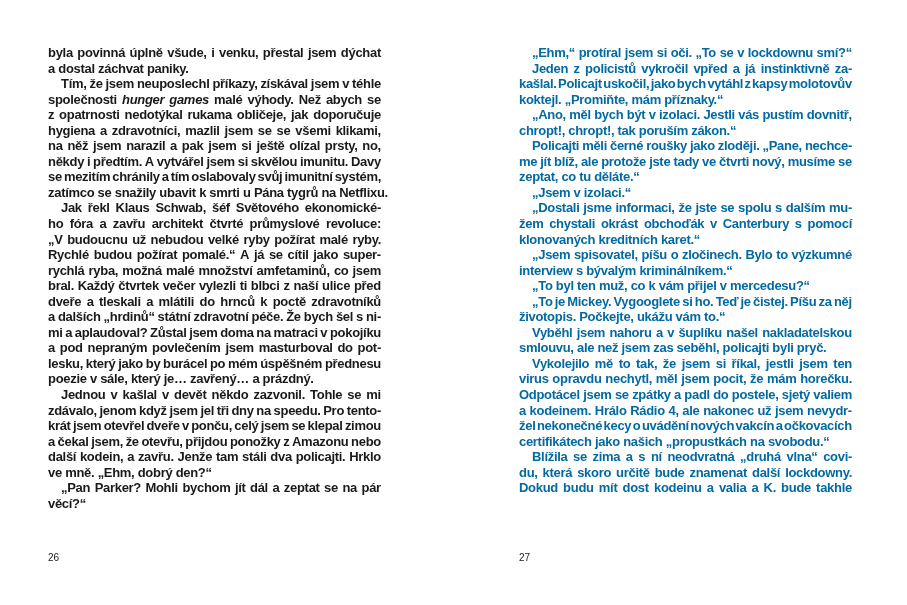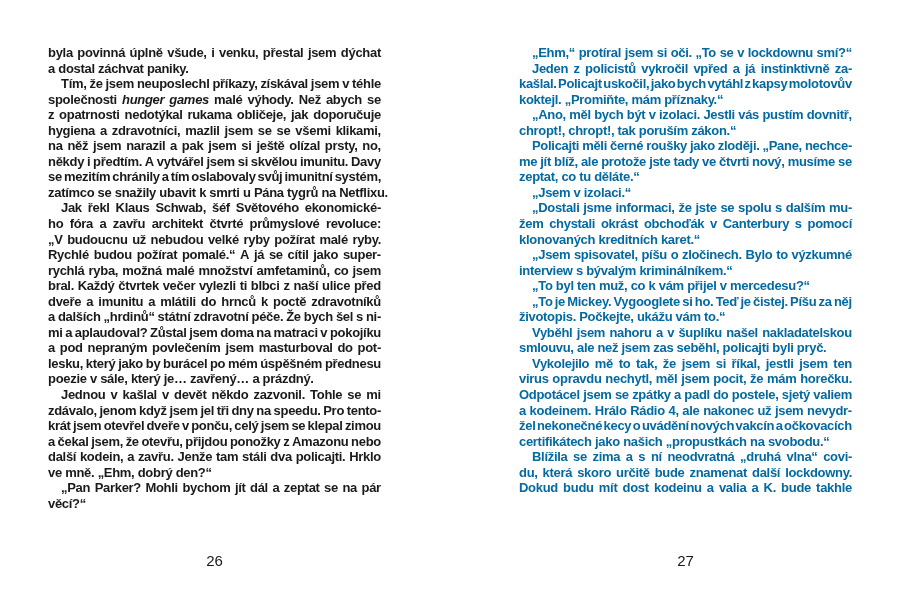--- a/index.html
+++ b/index.html
@@ -18,22 +18,22 @@
   .line{
     display:flex;justify-content:space-between;align-items:baseline;
     height:15.55px;line-height:15.55px;
     font-size:13px;font-weight:700;letter-spacing:-0.3px;
     white-space:pre;
   }
   .line.indent{padding-left:13px}
   .line.last{justify-content:flex-start;gap:3.3px}
   .i{font-style:italic}
   .pagenum{
-    position:absolute;top:552px;width:333px;text-align:center;
-    font-size:15px;font-weight:400;color:#1a1a1a;letter-spacing:0;
+    position:absolute;top:552px;width:333px;
+    font-size:10px;font-weight:400;color:#1a1a1a;letter-spacing:0;
   }
   #page-left .pagenum{left:48px}
   #page-right .pagenum{left:65px}
 </style>
 </head>
 <body style="background: rgb(255, 255, 255);">
 
 <div class="spread">
   <section class="page" id="page-left">
     <div class="col" style="color: rgb(26, 26, 26);">
@@ -46,21 +46,21 @@
         <div class="line"><span>na</span><span>něž</span><span>jsem</span><span>narazil</span><span>a</span><span>pak</span><span>jsem</span><span>si</span><span>ještě</span><span>olízal</span><span>prsty,</span><span>no,</span></div>
         <div class="line"><span>někdy</span><span>i</span><span>předtím.</span><span>A</span><span>vytvářel</span><span>jsem</span><span>si</span><span>skvělou</span><span>imunitu.</span><span>Davy</span></div>
         <div class="line"><span>se</span><span>mezitím</span><span>chránily</span><span>a</span><span>tím</span><span>oslabovaly</span><span>svůj</span><span>imunitní</span><span>systém,</span></div>
         <div class="line last"><span>zatímco</span><span>se</span><span>snažily</span><span>ubavit</span><span>k</span><span>smrti</span><span>u</span><span>Pána</span><span>tygrů</span><span>na</span><span>Netflixu.</span></div>
         <div class="line indent"><span>Jak</span><span>řekl</span><span>Klaus</span><span>Schwab,</span><span>šéf</span><span>Světového</span><span>ekonomické-</span></div>
         <div class="line"><span>ho</span><span>fóra</span><span>a</span><span>zavřu</span><span>architekt</span><span>čtvrté</span><span>průmyslové</span><span>revoluce:</span></div>
         <div class="line"><span>„V</span><span>budoucnu</span><span>už</span><span>nebudou</span><span>velké</span><span>ryby</span><span>požírat</span><span>malé</span><span>ryby.</span></div>
         <div class="line"><span>Rychlé</span><span>budou</span><span>požírat</span><span>pomalé.“</span><span>A</span><span>já</span><span>se</span><span>cítil</span><span>jako</span><span>super-</span></div>
         <div class="line"><span>rychlá</span><span>ryba,</span><span>možná</span><span>malé</span><span>množství</span><span>amfetaminů,</span><span>co</span><span>jsem</span></div>
         <div class="line"><span>bral.</span><span>Každý</span><span>čtvrtek</span><span>večer</span><span>vylezli</span><span>ti</span><span>blbci</span><span>z</span><span>naší</span><span>ulice</span><span>před</span></div>
-        <div class="line"><span>dveře</span><span>a</span><span>imunitu</span><span>a</span><span>mlátili</span><span>do</span><span>hrnců</span><span>k</span><span>poctě</span><span>zdravotníků</span></div>
+        <div class="line"><span>dveře</span><span>a</span><span>tleskali</span><span>a</span><span>mlátili</span><span>do</span><span>hrnců</span><span>k</span><span>poctě</span><span>zdravotníků</span></div>
         <div class="line"><span>a</span><span>dalších</span><span>„hrdinů“</span><span>státní</span><span>zdravotní</span><span>péče.</span><span>Že</span><span>bych</span><span>šel</span><span>s</span><span>ni-</span></div>
         <div class="line"><span>mi</span><span>a</span><span>aplaudoval?</span><span>Zůstal</span><span>jsem</span><span>doma</span><span>na</span><span>matraci</span><span>v</span><span>pokojíku</span></div>
         <div class="line"><span>a</span><span>pod</span><span>nepraným</span><span>povlečením</span><span>jsem</span><span>masturboval</span><span>do</span><span>pot-</span></div>
         <div class="line"><span>lesku,</span><span>který</span><span>jako</span><span>by</span><span>burácel</span><span>po</span><span>mém</span><span>úspěšném</span><span>přednesu</span></div>
         <div class="line last"><span>poezie</span><span>v</span><span>sále,</span><span>který</span><span>je…</span><span>zavřený…</span><span>a</span><span>prázdný.</span></div>
         <div class="line indent"><span>Jednou</span><span>v</span><span>kašlal</span><span>v</span><span>devět</span><span>někdo</span><span>zazvonil.</span><span>Tohle</span><span>se</span><span>mi</span></div>
         <div class="line"><span>zdávalo,</span><span>jenom</span><span>když</span><span>jsem</span><span>jel</span><span>tři</span><span>dny</span><span>na</span><span>speedu.</span><span>Pro</span><span>tento-</span></div>
         <div class="line"><span>krát</span><span>jsem</span><span>otevřel</span><span>dveře</span><span>v</span><span>ponču,</span><span>celý</span><span>jsem</span><span>se</span><span>klepal</span><span>zimou</span></div>
         <div class="line"><span>a</span><span>čekal</span><span>jsem,</span><span>že</span><span>otevřu,</span><span>přijdou</span><span>ponožky</span><span>z</span><span>Amazonu</span><span>nebo</span></div>
         <div class="line"><span>další</span><span>kodein,</span><span>a</span><span>zavřu.</span><span>Jenže</span><span>tam</span><span>stáli</span><span>dva</span><span>policajti.</span><span>Hrklo</span></div>

